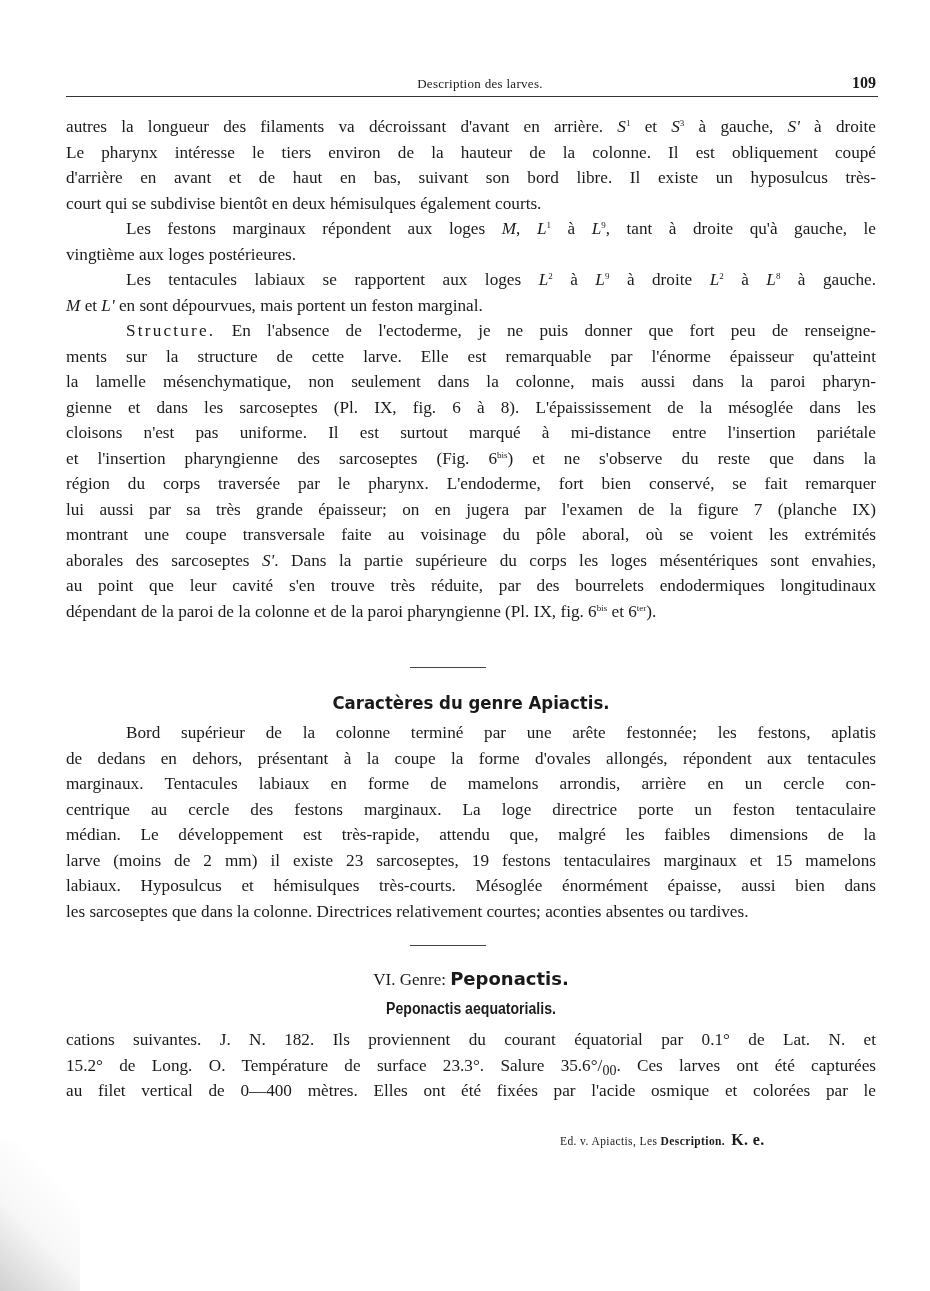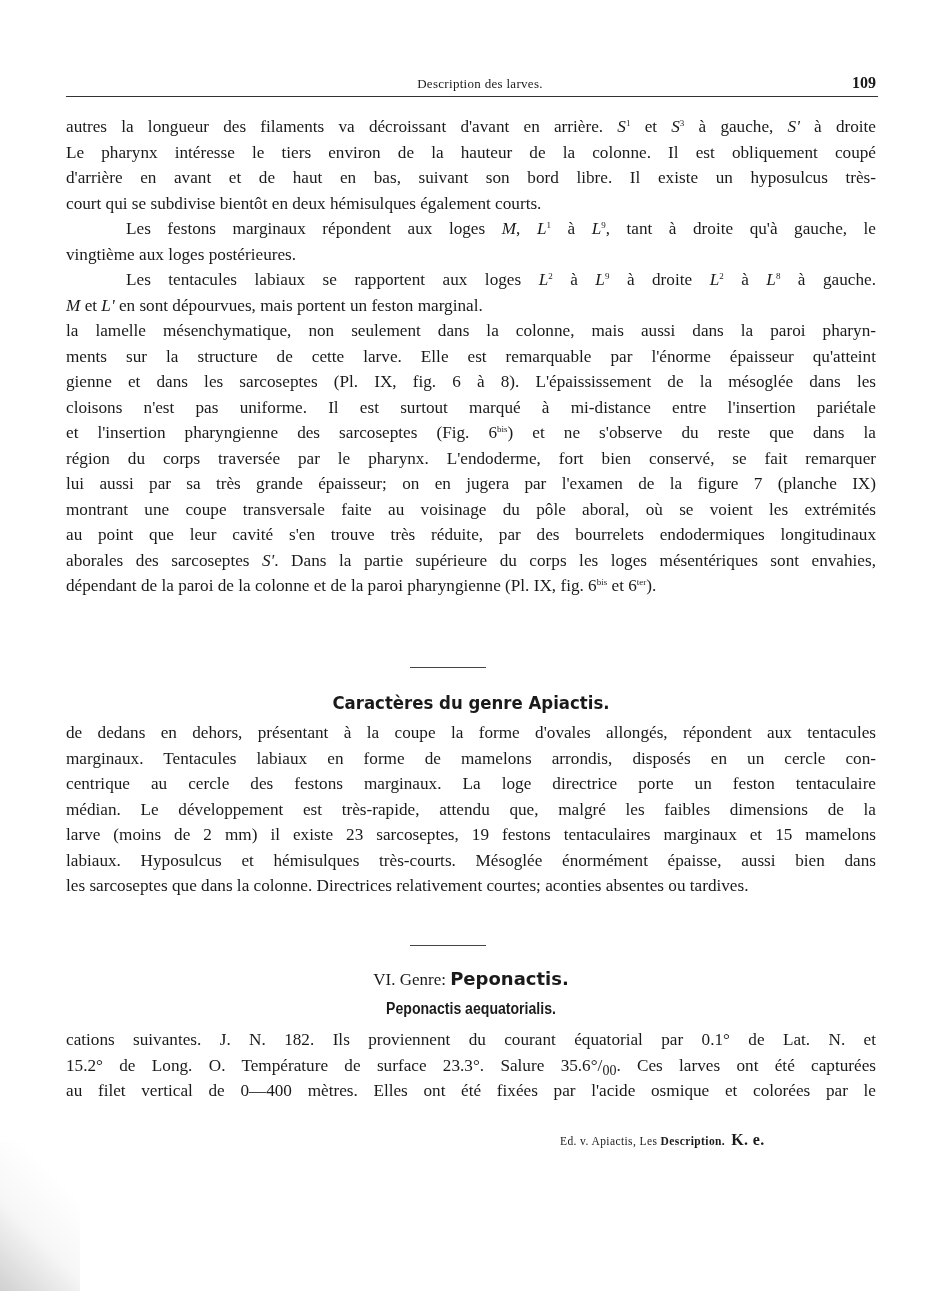--- a/index.html
+++ b/index.html
@@ -79,40 +79,42 @@
   <span class="line">Le pharynx intéresse le tiers environ de la hauteur de la colonne.  Il est obliquement coupé</span>
   <span class="line">d'arrière en avant et de haut en bas, suivant son bord libre.  Il existe un hyposulcus très-</span>
   <span class="line last">court qui se subdivise bientôt en deux hémisulques également courts.</span>
 
   <span class="line indent"><span>Les festons marginaux répondent aux loges </span><span class="it">M</span>, <span class="it">L</span><sup>1</sup><span> à </span><span class="it">L</span><sup>9</sup><span>, tant à droite qu'à gauche, le</span></span>
   <span class="line last">vingtième aux loges postérieures.</span>
 
   <span class="line indent"><span>Les tentacules labiaux se rapportent aux loges </span><span class="it">L</span><sup>2</sup><span> à </span><span class="it">L</span><sup>9</sup><span> à droite </span><span class="it">L</span><sup>2</sup><span> à </span><span class="it">L</span><sup>8</sup><span> à gauche.</span></span>
   <span class="line last"><span class="it">M</span><span> et </span><span class="it">L</span><span class="it">'</span><span> en sont dépourvues, mais portent un feston marginal.</span></span>
 
+  <span class="line indent"><span class="spaced">Structure.</span><span>  En l'absence de l'ectoderme, je ne puis donner que fort peu de renseigne-</span></span>
+  <span class="line">ments sur la structure de cette larve.  Elle est remarquable par l'énorme épaisseur qu'atteint</span>
   <span class="line">la lamelle mésenchymatique, non seulement dans la colonne, mais aussi dans la paroi pharyn-</span>
-  <span class="line">ments sur la structure de cette larve.  Elle est remarquable par l'énorme épaisseur qu'atteint</span>
   <span class="line">gienne et dans les sarcoseptes (Pl. IX, fig. 6 à 8).  L'épaississement de la mésoglée dans les</span>
   <span class="line">cloisons n'est pas uniforme.  Il est surtout marqué à mi-distance entre l'insertion pariétale</span>
   <span class="line"><span>et l'insertion pharyngienne des sarcoseptes (Fig. 6</span><sup>bis</sup><span>) et ne s'observe du reste que dans la</span></span>
   <span class="line">région du corps traversée par le pharynx.  L'endoderme, fort bien conservé, se fait remarquer</span>
   <span class="line">lui aussi par sa très grande épaisseur; on en jugera par l'examen de la figure 7 (planche IX)</span>
   <span class="line">montrant une coupe transversale faite au voisinage du pôle aboral, où se voient les extrémités</span>
+  <span class="line"><span>aborales des sarcoseptes </span><span class="it">S</span><span class="it">'</span><span>.  Dans la partie supérieure du corps les loges mésentériques sont envahies,</span></span>
   <span class="line">au point que leur cavité s'en trouve très réduite, par des bourrelets endodermiques longitudinaux</span>
-  <span class="line"><span>aborales des sarcoseptes </span><span class="it">S</span><span class="it">'</span><span>.  Dans la partie supérieure du corps les loges mésentériques sont envahies,</span></span>
   <span class="line last"><span>dépendant de la paroi de la colonne et de la paroi pharyngienne (Pl. IX, fig. 6</span><sup>bis</sup><span> et 6</span><sup>ter</sup><span>).</span></span>
 </div>
 
 <div class="rule" style="top:667px;"></div>
 
 <div class="section-title" style="top:692px;">Caractères du genre Apiactis.</div>
 
 <div class="body" style="top:720px;">
+  <span class="line indent">Bord supérieur de la colonne terminé par une arête festonnée; les festons, aplatis</span>
   <span class="line">de dedans en dehors, présentant à la coupe la forme d'ovales allongés, répondent aux tentacules</span>
-  <span class="line">marginaux.  Tentacules labiaux en forme de mamelons arrondis, disposés en un cercle con-</span>
+  <span class="line">marginaux.  Tentacules labiaux en forme de mamelons arrondis, arrière en un cercle con-</span>
   <span class="line">centrique au cercle des festons marginaux.  La loge directrice porte un feston tentaculaire</span>
   <span class="line">médian.  Le développement est très-rapide, attendu que, malgré les faibles dimensions de la</span>
   <span class="line">larve (moins de 2 mm) il existe 23 sarcoseptes, 19 festons tentaculaires marginaux et 15 mamelons</span>
   <span class="line">labiaux.  Hyposulcus et hémisulques très-courts.  Mésoglée énormément épaisse, aussi bien dans</span>
   <span class="line last">les sarcoseptes que dans la colonne.  Directrices relativement courtes; aconties absentes ou tardives.</span>
 </div>
 
 <div class="rule" style="top:945px;"></div>
 
 <div class="genre-title" style="top:968px;">

